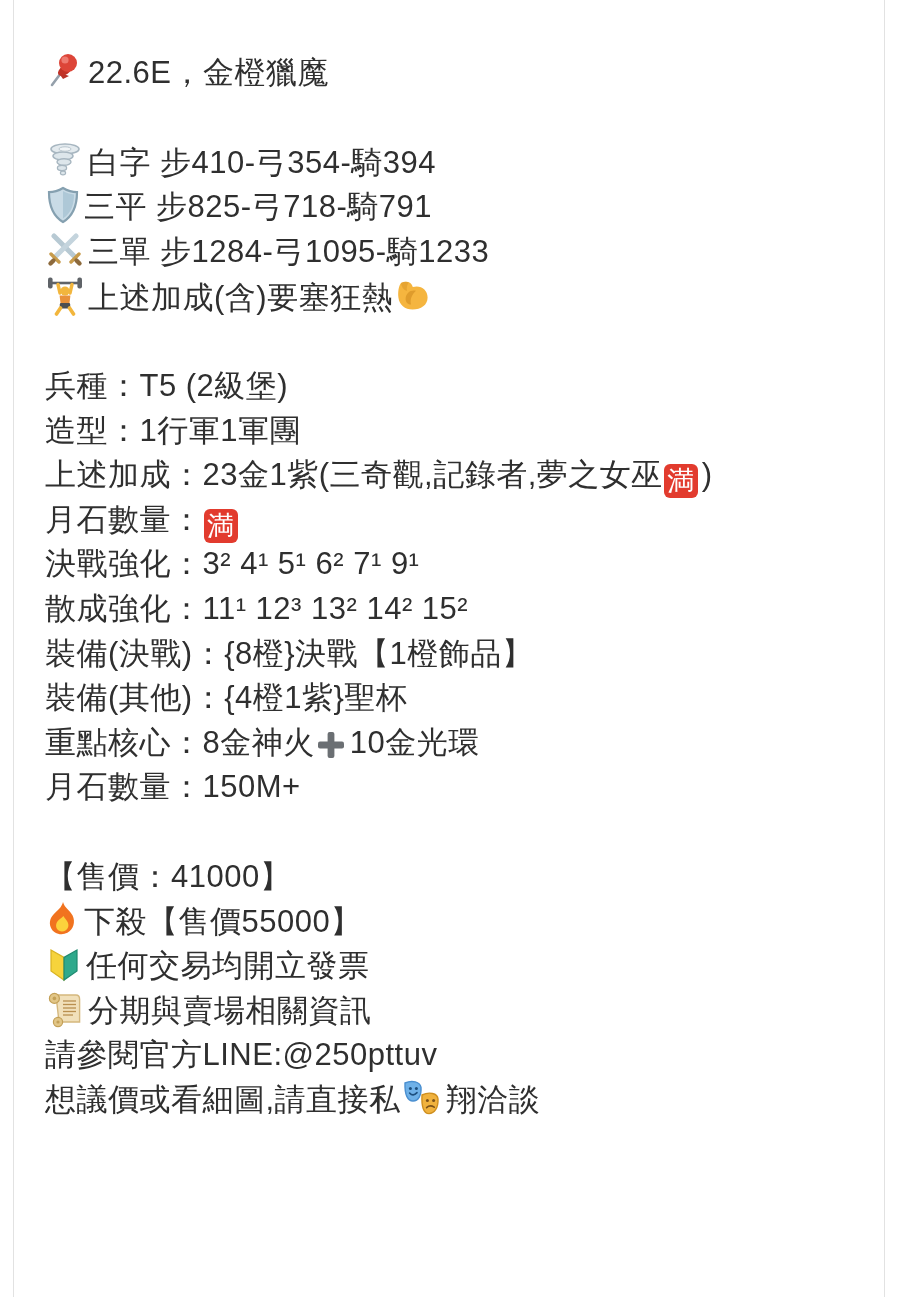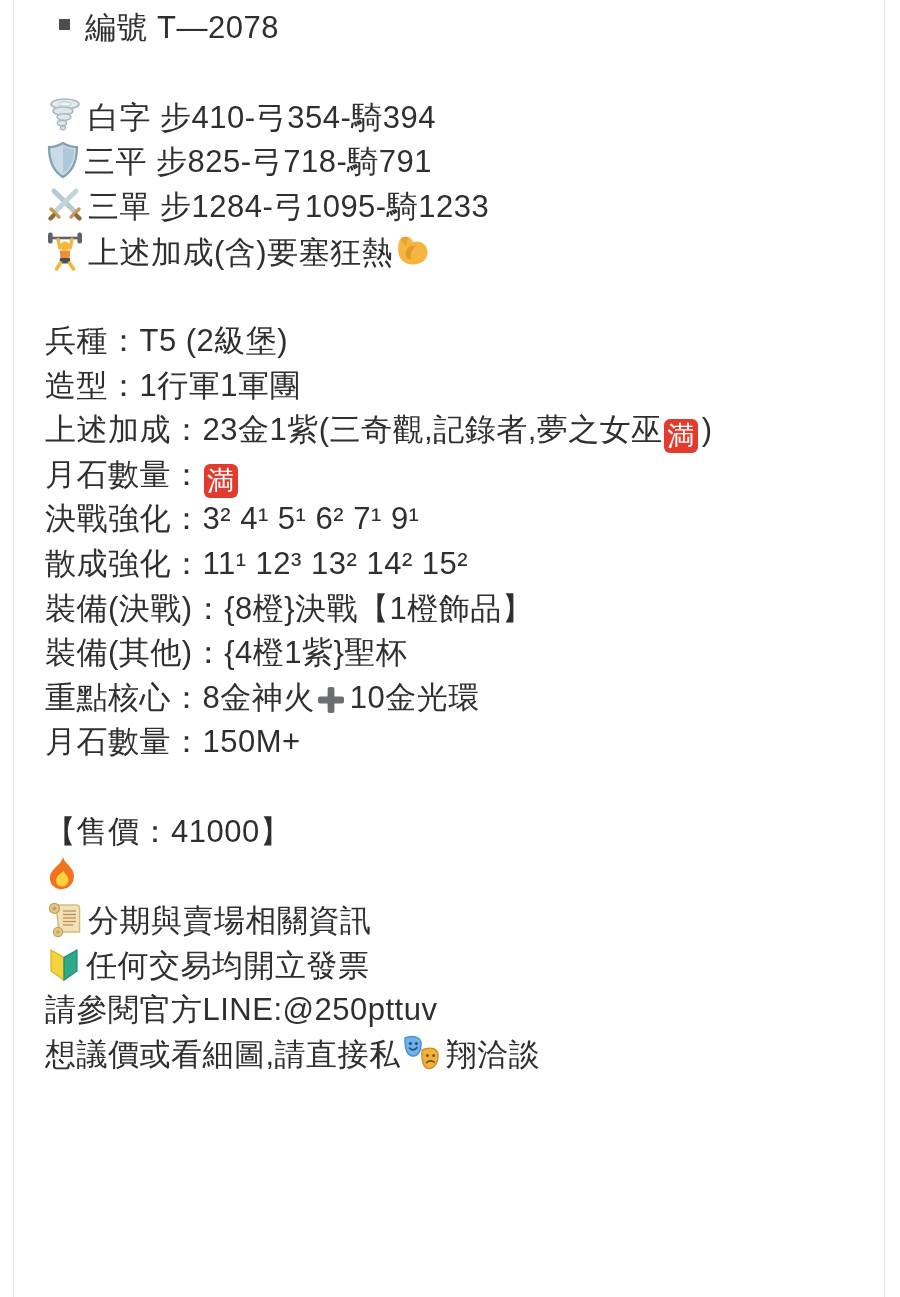--- a/index.html
+++ b/index.html
@@ -57,21 +57,29 @@
     margin: 0 1px;
   }
 </style>
 </head>
 <body>
 
 <div class="canvas">
   <div class="vline left"></div>
   <div class="vline right"></div>
   <div class="content" id="content">
-      <div class="line"><span class="bullet"></span><span class="run">編號 T—2078</span></div>
+      <div class="line gap"><span class="emoji">
+  <svg width="40" height="40" viewBox="0 0 40 40">
+    <line x1="7" y1="34" x2="16" y2="22" stroke="#95a0ab" stroke-width="2.6" stroke-linecap="round"></line>
+    <path d="M13 21 L24 25 L18 28 Z" fill="#b73229"></path>
+    <ellipse cx="20" cy="19" rx="8" ry="4.5" fill="#c13227" transform="rotate(-35 20 19)"></ellipse>
+    <circle cx="23" cy="12" r="9" fill="#dd4538"></circle>
+    <circle cx="20" cy="9" r="3.6" fill="#ef8177" opacity="0.9"></circle>
+  </svg>
+</span><span class="run">22.6E，金橙獵魔</span></div>
       <div class="line gap"><span class="emoji">
   <svg width="40" height="40" viewBox="0 0 40 40">
     <ellipse cx="20" cy="8" rx="14" ry="5" fill="#e3eaee" stroke="#a7b6c0" stroke-width="1.6"></ellipse>
     <ellipse cx="18" cy="15" rx="10" ry="4" fill="#dde6eb" stroke="#a7b6c0" stroke-width="1.5"></ellipse>
     <ellipse cx="19" cy="21" rx="7" ry="3.2" fill="#dde6eb" stroke="#a7b6c0" stroke-width="1.4"></ellipse>
     <ellipse cx="17" cy="27" rx="4.6" ry="2.6" fill="#dde6eb" stroke="#a7b6c0" stroke-width="1.3"></ellipse>
     <ellipse cx="18" cy="32" rx="2.6" ry="1.8" fill="#dde6eb" stroke="#a7b6c0" stroke-width="1.2"></ellipse>
     <ellipse cx="20" cy="8" rx="6" ry="2.2" fill="#f2f6f8" stroke="#b9c6ce" stroke-width="1"></ellipse>
   </svg>
 </span><span class="run">白字 步410-弓354-騎394</span></div>
@@ -127,43 +135,43 @@
     <rect x="3" y="12.6" width="26" height="6.8" rx="2" fill="#6b6f73"></rect>
   </svg>
 </span><span class="run">10金光環</span></div>
       <div class="line"><span class="run">月石數量：150M+</span></div>
       <div class="line gap"><span class="run">【售價：41000】</span></div>
       <div class="line"><span class="emoji">
   <svg width="36" height="40" viewBox="0 0 36 40">
     <path d="M18 2 C19.6 8 25 10.4 27.6 15.6 C30.6 21.8 28.6 29.6 22.4 32.8 C16 36 8.4 33.6 5.8 27.4 C3.6 22 5.6 17 9.4 13.4 C12.8 10.2 16.6 7.4 18 2 Z" fill="#f1731f"></path>
     <path d="M18.4 16 C20.8 20 24.4 22.4 23.2 27 C22.2 30.6 17.6 32.6 14.2 30.8 C10.8 29 10.2 24.6 12.4 21.4 C14 19.2 16.6 18.2 18.4 16 Z" fill="#fcd23c"></path>
   </svg>
-</span></div>
+</span><span class="run">下殺【售價55000】</span></div>
+      <div class="line"><span class="emoji">
+  <svg width="38" height="40" viewBox="0 0 38 40">
+    <path d="M6 6 L19 13.4 L19 36 L6 27 Z" fill="#f6d33c" stroke="#d9b322" stroke-width="1.2"></path>
+    <path d="M32 6 L19 13.4 L19 36 L32 27 Z" fill="#2fa98c" stroke="#1f8a70" stroke-width="1.2"></path>
+  </svg>
+</span><span class="run">任何交易均開立發票</span></div>
       <div class="line"><span class="emoji">
   <svg width="40" height="40" viewBox="0 0 40 40">
     <path d="M11 6 H31 C33.4 6 34.6 8 34.6 10.4 V33 H14 Z" fill="#f1e0ba" stroke="#d5b87e" stroke-width="1.4"></path>
     <circle cx="9.4" cy="9.4" r="5" fill="#e2c687" stroke="#c3a057" stroke-width="1.2"></circle>
     <circle cx="9.4" cy="9.4" r="1.8" fill="#c3a057"></circle>
     <circle cx="13" cy="33" r="4.6" fill="#e2c687" stroke="#c3a057" stroke-width="1.2"></circle>
     <circle cx="13" cy="33" r="1.6" fill="#c3a057"></circle>
     <g stroke="#b98f4e" stroke-width="1.3">
       <line x1="18" y1="12" x2="31" y2="12"></line>
       <line x1="18" y1="15.5" x2="31" y2="15.5"></line>
       <line x1="18" y1="19" x2="31" y2="19"></line>
       <line x1="18" y1="22.5" x2="31" y2="22.5"></line>
       <line x1="18" y1="26" x2="28" y2="26"></line>
     </g>
   </svg>
 </span><span class="run">分期與賣場相關資訊</span></div>
-      <div class="line"><span class="emoji">
-  <svg width="38" height="40" viewBox="0 0 38 40">
-    <path d="M6 6 L19 13.4 L19 36 L6 27 Z" fill="#f6d33c" stroke="#d9b322" stroke-width="1.2"></path>
-    <path d="M32 6 L19 13.4 L19 36 L32 27 Z" fill="#2fa98c" stroke="#1f8a70" stroke-width="1.2"></path>
-  </svg>
-</span><span class="run">任何交易均開立發票</span></div>
       <div class="line"><span class="run">請參閱官方LINE:@250pttuv</span></div>
       <div class="line"><span class="run">想議價或看細圖,請直接私</span><span class="emoji">
   <svg width="42" height="40" viewBox="0 0 42 40">
     <path d="M4 5 C11 2 19 3.6 20 9.4 C20.6 17 17.4 23 12 23 C6.6 23 3.6 16.6 4 5 Z" fill="#6fb1e8" stroke="#4a8fd0" stroke-width="1.4"></path>
     <circle cx="9.4" cy="10.4" r="1.5" fill="#1d4f7e"></circle>
     <circle cx="15.4" cy="10.4" r="1.5" fill="#1d4f7e"></circle>
     <path d="M8.6 15 Q12 19 16 14.6" fill="none" stroke="#1d4f7e" stroke-width="1.6" stroke-linecap="round"></path>
     <path d="M21 17 C28 13.6 36.6 15 37 21 C37.4 29.4 33.6 35.6 28 35.6 C22.4 35.6 20.4 28 21 17 Z" fill="#f0b23e" stroke="#cf8f1f" stroke-width="1.4"></path>
     <circle cx="26.4" cy="22.4" r="1.5" fill="#7a511a"></circle>
     <circle cx="32.6" cy="22.4" r="1.5" fill="#7a511a"></circle>

